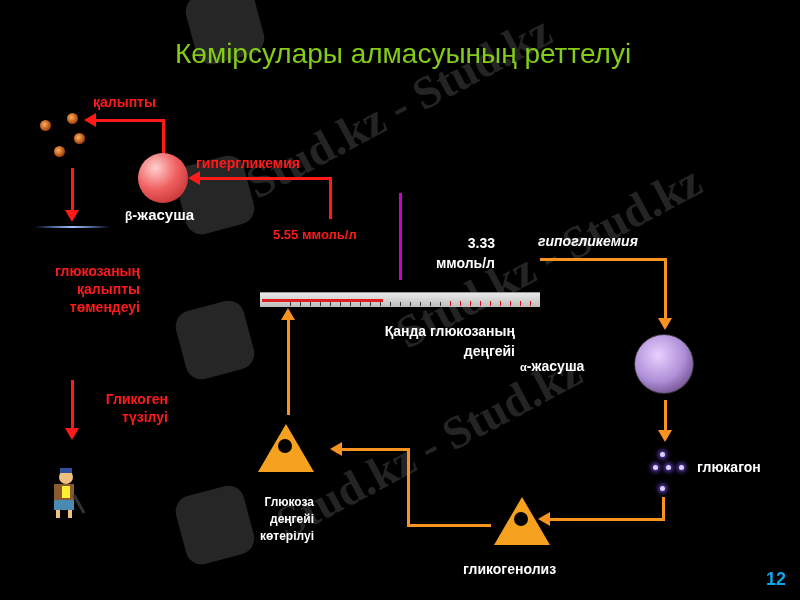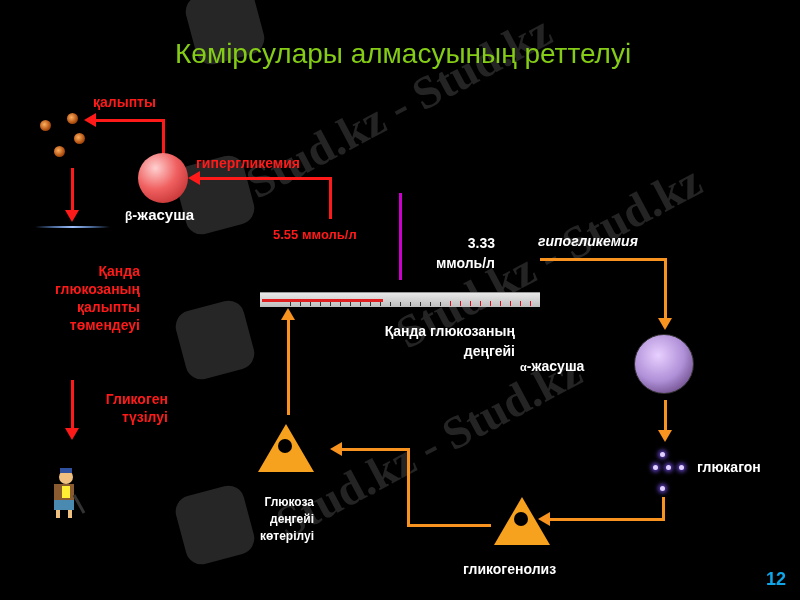--- a/index.html
+++ b/index.html
@@ -66,21 +66,20 @@
 
 <div class="abs lbl yellow" style="left:125px;top:206px;font-size:15px;">
   <span style="font-size:12px;">β</span><span>-жасуша</span>
 </div>
 
 <div class="line rl" style="left:71px;top:168px;width:3px;height:42px;"></div>
 <div class="abs tri-d" style="left:65px;top:210px;border-top:12px solid #ff1a1a;"></div>
 <div class="line" style="left:35px;top:226px;width:75px;height:2px;background:linear-gradient(90deg,transparent,#4a6a9a,#a0c0ff,#4a6a9a,transparent);"></div>
 
 <div class="abs lbl red center" style="left:20px;top:262px;width:120px;line-height:18px;">
-  <div>Қанда</div>
   <div>глюкозаның</div>
   <div>қалыпты</div>
   <div>төмендеуі</div>
 </div>
 <div class="line rl" style="left:71px;top:380px;width:3px;height:48px;"></div>
 <div class="abs tri-d" style="left:65px;top:428px;border-top:12px solid #ff1a1a;"></div>
 <div class="abs lbl red center" style="left:88px;top:390px;width:80px;line-height:18px;">
   <div>Гликоген</div>
   <div>түзілуі</div>
 </div>

